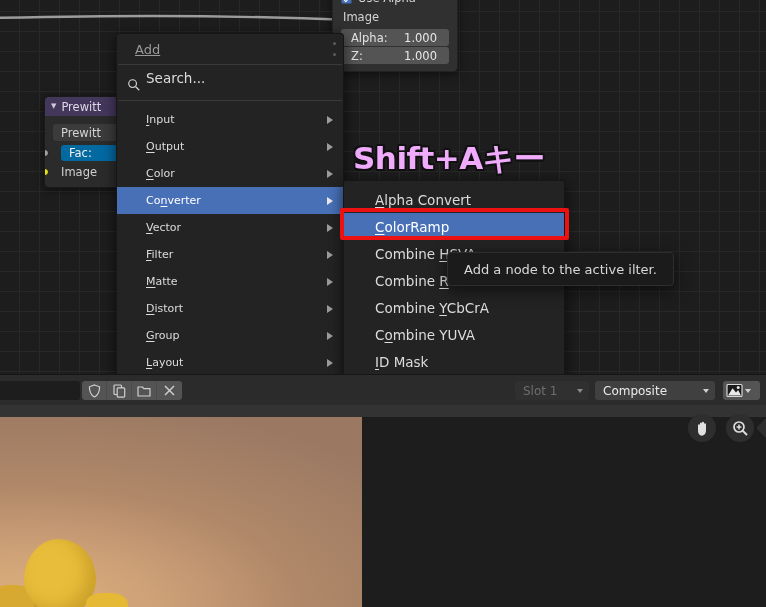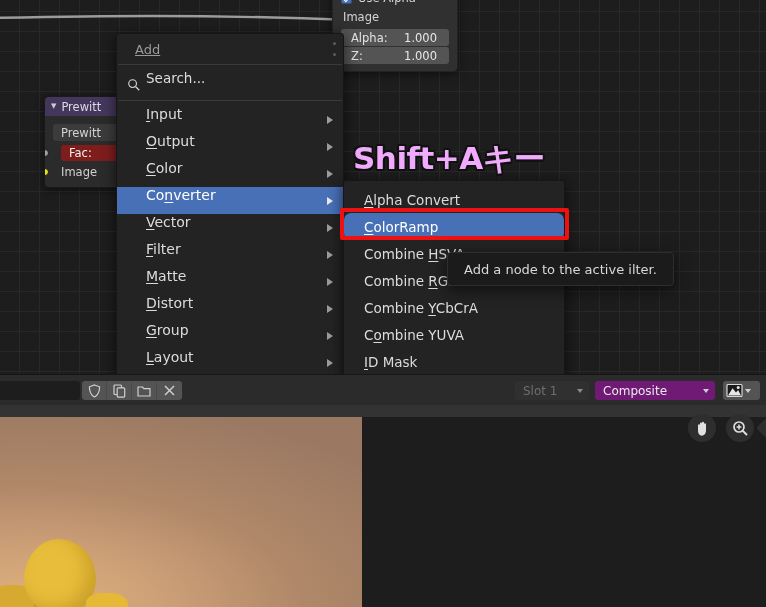--- a/index.html
+++ b/index.html
@@ -42,21 +42,21 @@
     padding: 0 6px;
     font-size: 11.5px; color: #ddd8e4;
   }
   .node-tri { font-size: 7px; color: #cfc9da; line-height: 1; }
   .node-body { padding: 6px 0 6px 0; }
   .node-field {
     margin: 2px 8px; height: 17px; border-radius: 3px;
     background: #3b3b3b; color: #d4d4d4; font-size: 11.5px;
     display: flex; align-items: center; padding-left: 8px;
   }
-  .node-field.sel { background: #7f1d1d; color: #f2f2f2; }
+  .node-field.sel { background: #0369a1; color: #f2f2f2; }
   .node-socket-row {
     position: relative; height: 19px; display: flex; align-items: center;
     padding-left: 16px; font-size: 11.5px; color: #d0d0d0;
   }
   .sock {
     position: absolute; left: -4px; width: 8px; height: 8px; border-radius: 50%;
     border: 1px solid #1a1a1a;
   }
   .sock-gray { background: #a1a1a1; }
   .sock-yellow { background: #e5e11a; }
@@ -110,22 +110,22 @@
     border-radius: 3px;
     box-shadow: 0 3px 14px rgba(0,0,0,.6);
     padding-bottom: 4px;
   }
   .menu-title {
     height: 30px; display: flex; align-items: center;
     padding-left: 18px; font-size: 13px; color: #9a9a9a; text-decoration: underline;
   }
   .menu-sep { height: 1px; background: #3a3a3a; margin: 0 1px 5px 1px; }
   .mi {
-    position: relative; height: 27px; display: flex; align-items: flex-start;
-    padding-left: 29px; font-size: 14px; color: #dcdcdc;
+    position: relative; height: 27px; display: flex; align-items: center;
+    padding-left: 29px; font-size: 11px; color: #dcdcdc;
     cursor: default;
   }
   .mi.hl { background: #4870b7; color: #ffffff; }
   .mi .arrow {
     position: absolute; right: 10px; top: 50%; transform: translateY(-50%);
     width: 0; height: 0; border-left: 6px solid #9b9b9b;
     border-top: 4.5px solid transparent; border-bottom: 4.5px solid transparent;
   }
   .mi.hl .arrow { border-left-color: #e9e9e9; }
   .mi .ul { text-decoration: underline; text-underline-offset: 2px; }
@@ -146,23 +146,23 @@
   
   .sub-menu {
     position: absolute; left: 343px; top: 180px; width: 222px;
     background: #232323; border: 1px solid #161616;
     border-radius: 3px;
     box-shadow: 0 3px 14px rgba(0,0,0,.65);
     padding: 5px 0 6px 0;
   }
   .smi {
     height: 27px; display: flex; align-items: center;
-    padding-left: 20px; font-size: 13.5px; color: #dcdcdc; cursor: default;
-  }
-  .smi.hl { background: #4870b7; color: #ffffff; border-radius: 7px; }
+    padding-left: 31px; font-size: 13.5px; color: #dcdcdc; cursor: default;
+  }
+  .smi.hl { background: #4870b7; color: #ffffff; }
   .smi .ul { text-decoration: underline; text-underline-offset: 2px; }
 
   
   .red-box {
     position: absolute; left: 340px; top: 208px; width: 229px; height: 32px;
     border: 4px solid #ee1111; border-radius: 2px;
     pointer-events: none;
   }
 
   
@@ -198,21 +198,21 @@
   .icon-btn:last-child { border-right: none; }
 
   .slot-field {
     position: absolute; left: 515px; top: 6px; width: 74px; height: 19px;
     background: #303030; border-radius: 3px;
     display: flex; align-items: center; justify-content: space-between;
     padding: 0 6px 0 8px; font-size: 12px; color: #6e6e6e;
   }
   .combo {
     position: absolute; left: 595px; top: 6px; width: 120px; height: 19px;
-    background: #701a75; border-radius: 3px;
+    background: #404040; border-radius: 3px;
     display: flex; align-items: center; justify-content: space-between;
     padding: 0 6px 0 8px; font-size: 12px; color: #eaeaea;
   }
   .imgsel {
     position: absolute; left: 723px; top: 6px; width: 37px; height: 19px;
     background: #545454; border-radius: 3px;
     display: flex; align-items: center; gap: 2px; padding-left: 3px;
   }
   .caret { width: 0; height: 0; border-top: 4px solid #cfcfcf;
            border-left: 3.5px solid transparent; border-right: 3.5px solid transparent; }

